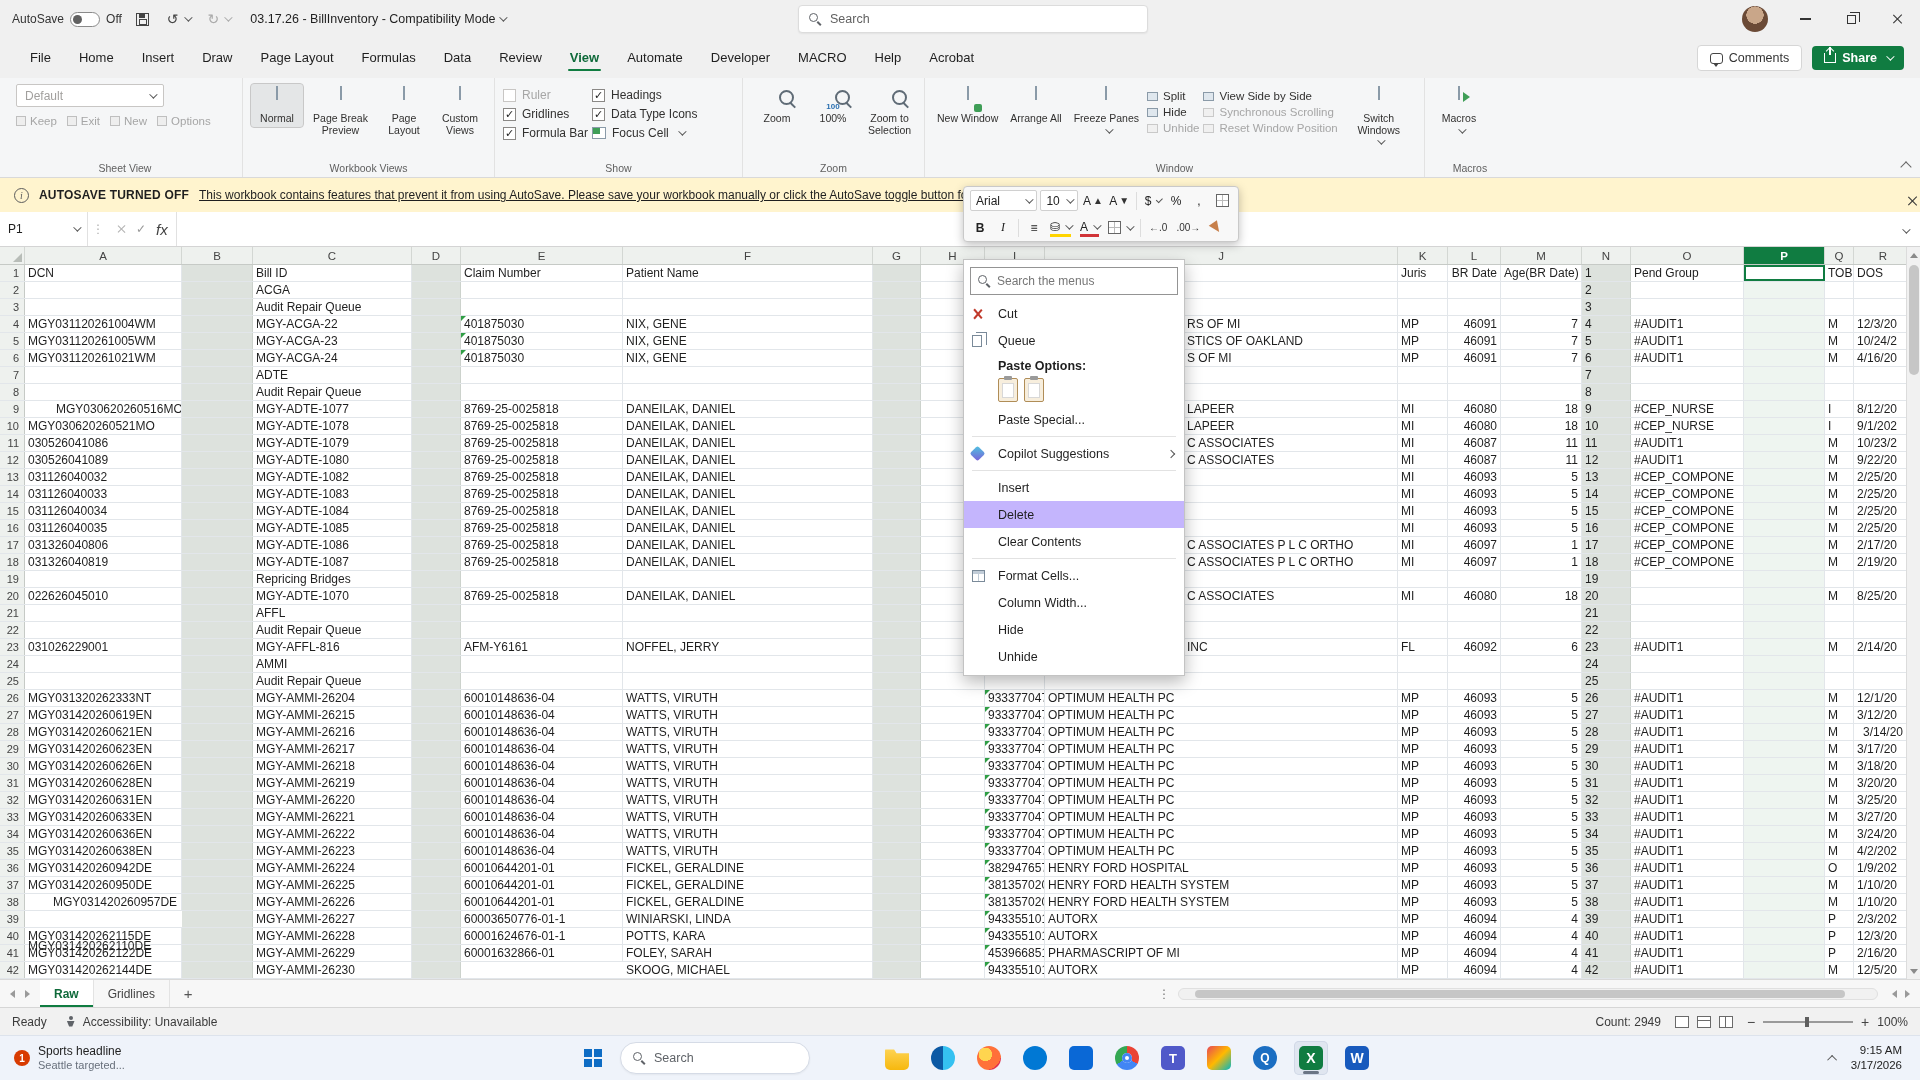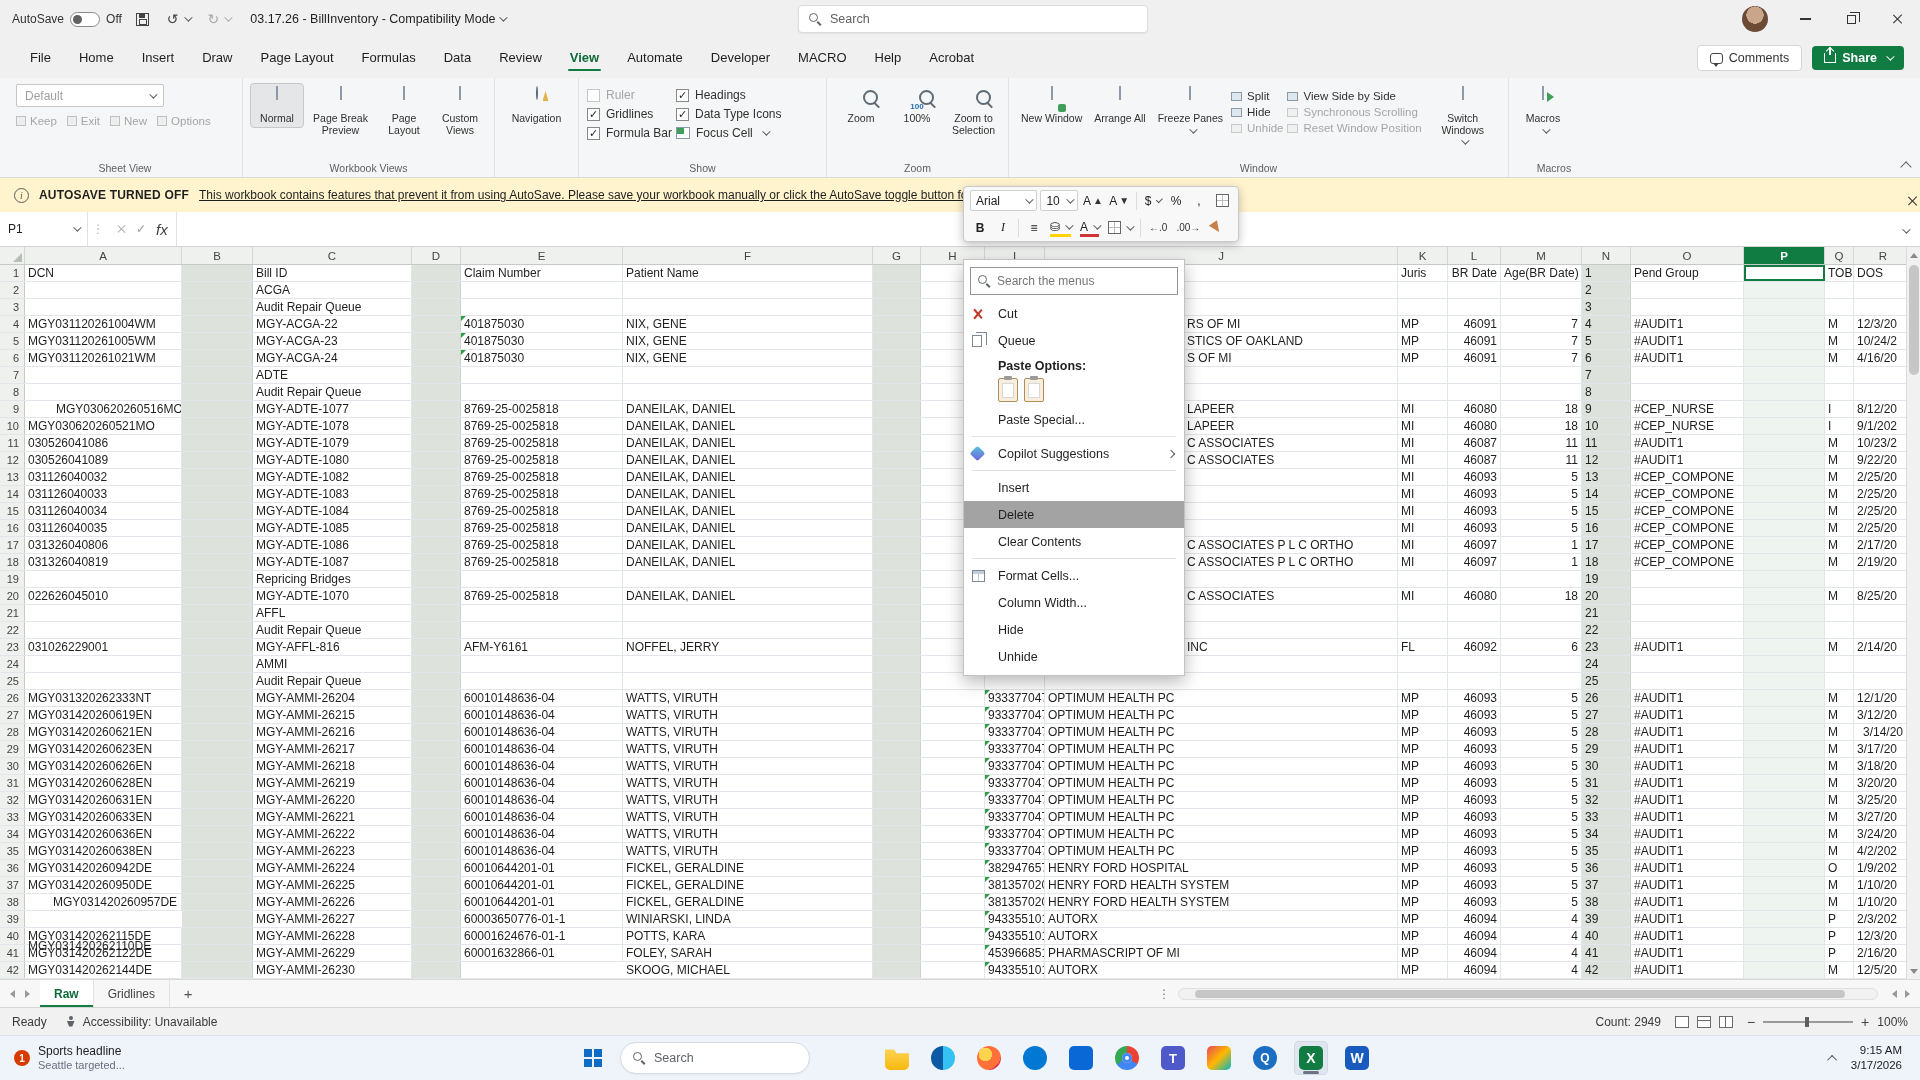--- a/index.html
+++ b/index.html
@@ -216,21 +216,21 @@
   .ic-borders{width:13px;height:13px;border:1px solid #666;background:linear-gradient(#bbb,#bbb) 50% 0/1px 100% no-repeat,linear-gradient(#bbb,#bbb) 0 50%/100% 1px no-repeat,#fff}
   .ic-brush{width:0;height:0;border-left:5px solid transparent;border-right:5px solid transparent;border-top:11px solid #c77f4a;transform:rotate(-35deg)}
   .mt-small{font-size:10px;color:#333}
 
   
   .ctxmenu{position:absolute;left:963px;top:259px;width:222px;background:#fff;border:1px solid #c3c3c3;box-shadow:0 6px 16px rgba(0,0,0,.28);z-index:60;padding:4px 0 5px;font-size:12.5px;color:#1f1f1f}
   .cm-search{margin:3px 6px 5px;height:28px;border:1px solid #949494;display:flex;align-items:center;gap:6px;padding:0 7px;background:#fff}
   .cm-search input{border:none;outline:none;font-size:12px;width:165px;color:#333;background:transparent}
   .cm-search input::placeholder{color:#767676}
   .cm-item{display:flex;align-items:center;height:27px;padding:0 10px 0 8px;white-space:nowrap}
-  .cm-item.hover{background:#a3a3a3}
+  .cm-item.hover{background:#c4b5fd}
   .cm-ic{width:26px;flex:0 0 26px;display:flex;align-items:center;justify-content:flex-start}
   .cm-lbl{flex:1}
   .cm-subarrow{width:6px;height:6px;border-right:1.3px solid #555;border-top:1.3px solid #555;transform:rotate(45deg)}
   .cm-head{font-weight:bold;padding:4px 10px 2px 34px;height:22px;display:flex;align-items:center}
   .cm-head .lblh{margin-left:-26px}
   .cm-pasteicons{display:flex;gap:6px;padding:2px 10px 4px 34px}
   .ic-clipb{width:20px;height:24px;border:1.3px solid #b08d57;border-radius:2px;background:#f7eedd;position:relative}
   .ic-clipb::before{content:"";position:absolute;left:5px;top:-3px;width:8px;height:4px;background:#9a9a9a;border-radius:1px}
   .ic-clipb::after{content:"";position:absolute;left:3px;top:4px;right:3px;bottom:3px;background:#fff;border:1px solid #d8d8d8}
   .cm-sep{height:1px;background:#e2e2e2;margin:3px 8px}
@@ -362,26 +362,20 @@
           <span class="icn"><span class="i-page"></span></span>
           <span class="lbl">Page Layout</span>
         </div>
       <div class="bigbtn">
           <span class="icn"><span class="i-page lines"></span></span>
           <span class="lbl">Custom Views</span>
         </div>
       <div class="glabel">Workbook Views</div>
     </div>
 
-    <div class="rgroup" style="width:84px;justify-content:center">
-      <div class="bigbtn">
-          <span class="icn"><span class="i-nav"></span></span>
-          <span class="lbl">Navigation</span>
-        </div>
-    </div>
 
     <div class="rgroup" style="width:248px">
       <div class="cbcol">
           <div class="cbitem dis">
             <span class="cb"></span>
             <span>Ruler</span>
           </div>
           <div class="cbitem">
             <span class="cb ck">✓</span>
             <span>Gridlines</span>

